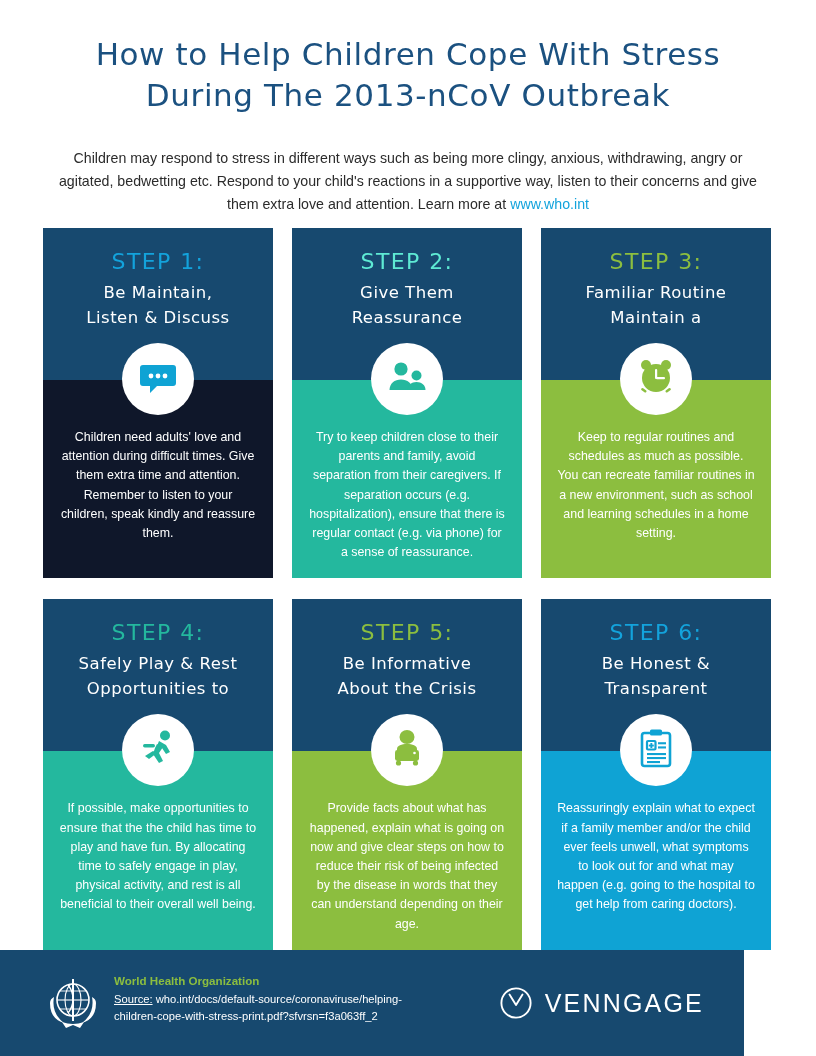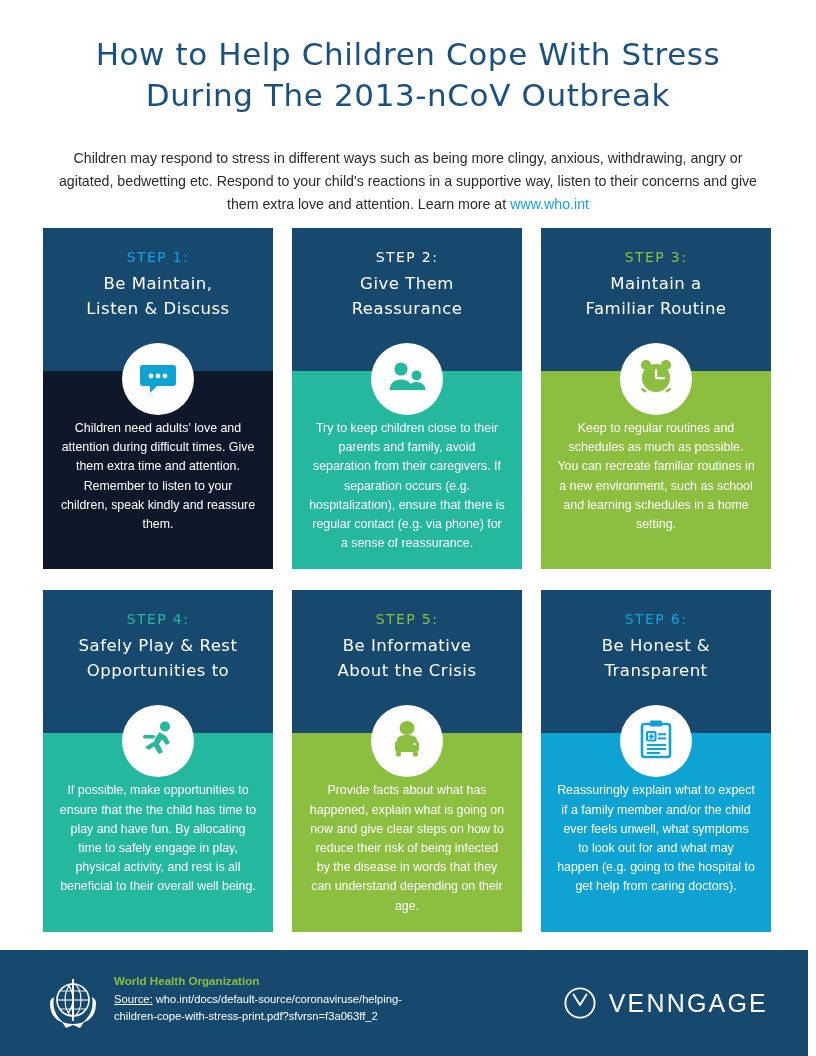--- a/index.html
+++ b/index.html
@@ -72,21 +72,21 @@
     overflow: hidden;
   }
   .card-head {
     background: #17496F;
     padding: 21px 12px 50px 12px;
     text-align: center;
     position: relative;
   }
   .step-label {
     font-family: "DejaVu Sans", sans-serif;
-    font-size: 14px;
+    font-size: 22px;
     letter-spacing: 1.4px;
     margin: 0 0 6px 0;
     font-weight: 400;
   }
   .card-title {
     font-family: "DejaVu Sans", sans-serif;
     color: #ffffff;
     font-size: 16.5px;
     line-height: 25px;
     letter-spacing: 0.5px;
@@ -118,21 +118,21 @@
     align-items: center;
     justify-content: center;
     z-index: 5;
   }
 
   
   .footer {
     position: absolute;
     left: 0;
     bottom: 0;
-    width: 808px;
+    width: 744px;
     height: 106px;
     background: #17496F;
     display: flex;
     align-items: center;
   }
   .who-block {
     display: flex;
     align-items: flex-start;
     margin-left: 46px;
   }
@@ -214,21 +214,21 @@
             <circle cx="21" cy="20" r="2.4" fill="#ffffff"></circle>
             <circle cx="28" cy="20" r="2.4" fill="#ffffff"></circle>
           </svg>
         </span>
       </div>
       <div class="card-body" style="background:#0f172a">Children need adults' love and attention during difficult times. Give them extra time and attention. Remember to listen to your children, speak kindly and reassure them.</div>
     </div>
 
     <div class="card">
       <div class="card-head">
-        <p class="step-label" style="color:#ffffff">STEP 2:</p>
+        <p class="step-label" style="color:#5eead4">STEP 2:</p>
         <p class="card-title">
           <span class="tline">Give Them</span>
           <span class="tline">Reassurance</span>
         </p>
       </div>
       <div class="icon-bubble" style="top:115px">
         <span>
           <svg width="42" height="42" viewBox="0 0 42 42">
             <circle cx="15" cy="13" r="6.6" fill="#24B89E"></circle>
             <path d="M3.5 34 c0-6.6 5.2-10.6 11.5-10.6 c6.3 0 11.5 4 11.5 10.6 z" fill="#24B89E"></path>
@@ -237,22 +237,22 @@
           </svg>
         </span>
       </div>
       <div class="card-body" style="background:#24B89E">Try to keep children close to their parents and family, avoid separation from their caregivers. If separation occurs (e.g. hospitalization), ensure that there is regular contact (e.g. via phone) for a sense of reassurance.</div>
     </div>
 
     <div class="card">
       <div class="card-head">
         <p class="step-label" style="color:#8CBE3F">STEP 3:</p>
         <p class="card-title">
+          <span class="tline">Familiar Routine</span>
           <span class="tline">Maintain a</span>
-          <span class="tline">Familiar Routine</span>
         </p>
       </div>
       <div class="icon-bubble" style="top:115px">
         <span>
           <svg width="42" height="42" viewBox="0 0 42 42">
             <circle cx="11" cy="9" r="5" fill="#8CBE3F"></circle>
             <circle cx="31" cy="9" r="5" fill="#8CBE3F"></circle>
             <circle cx="21" cy="22" r="14" fill="#8CBE3F"></circle>
             <rect x="20" y="13" width="2.2" height="10" rx="1" fill="#ffffff"></rect>
             <rect x="21" y="21" width="9" height="2.2" rx="1" fill="#ffffff"></rect>

